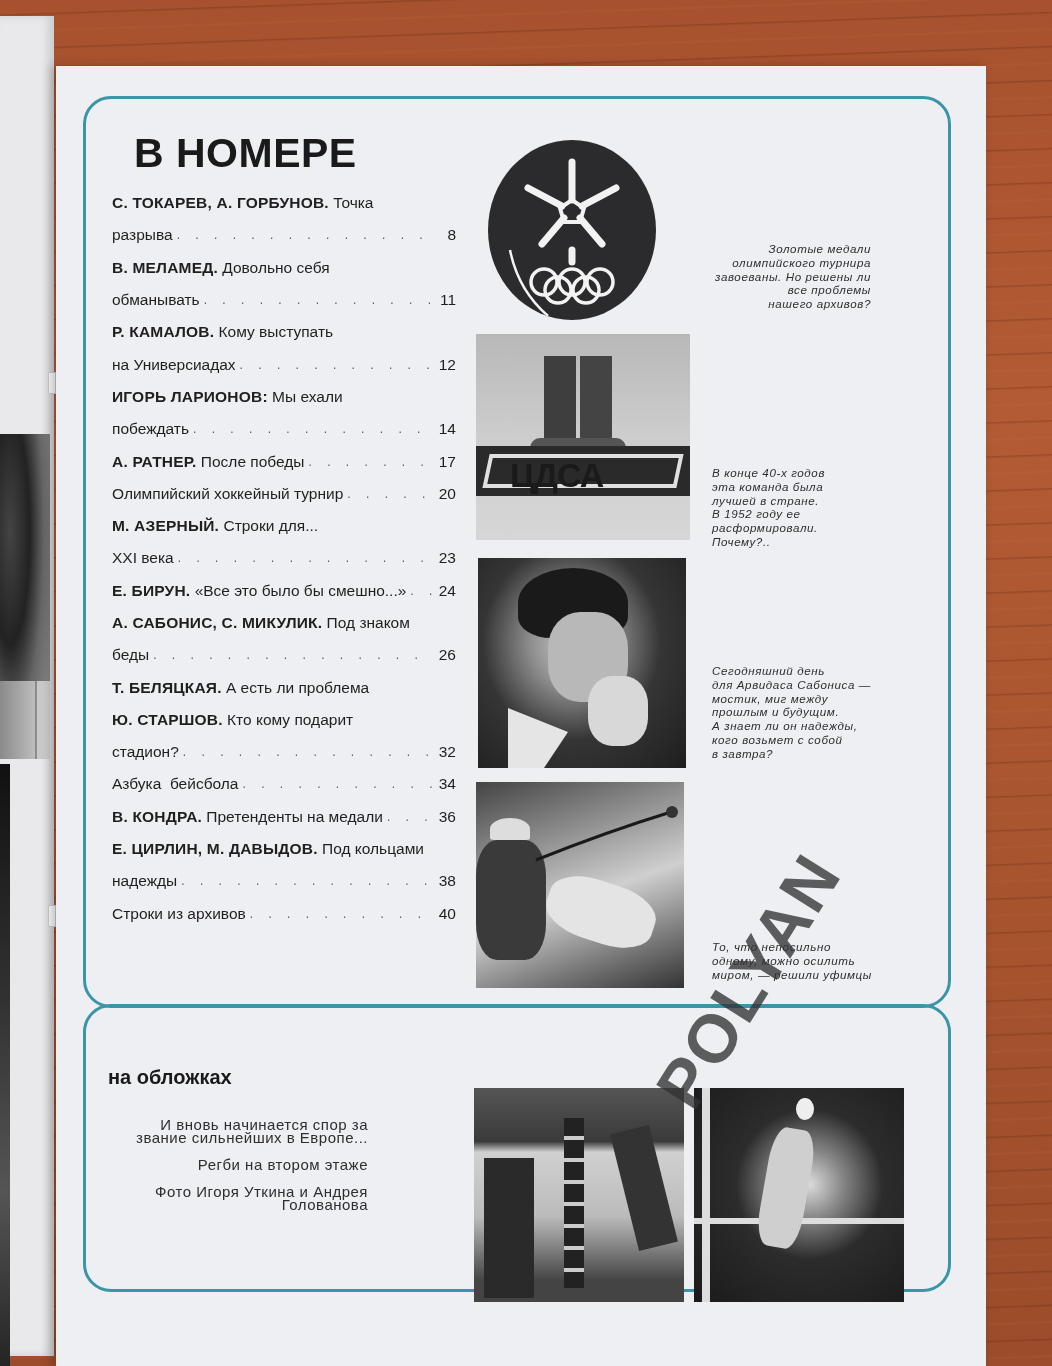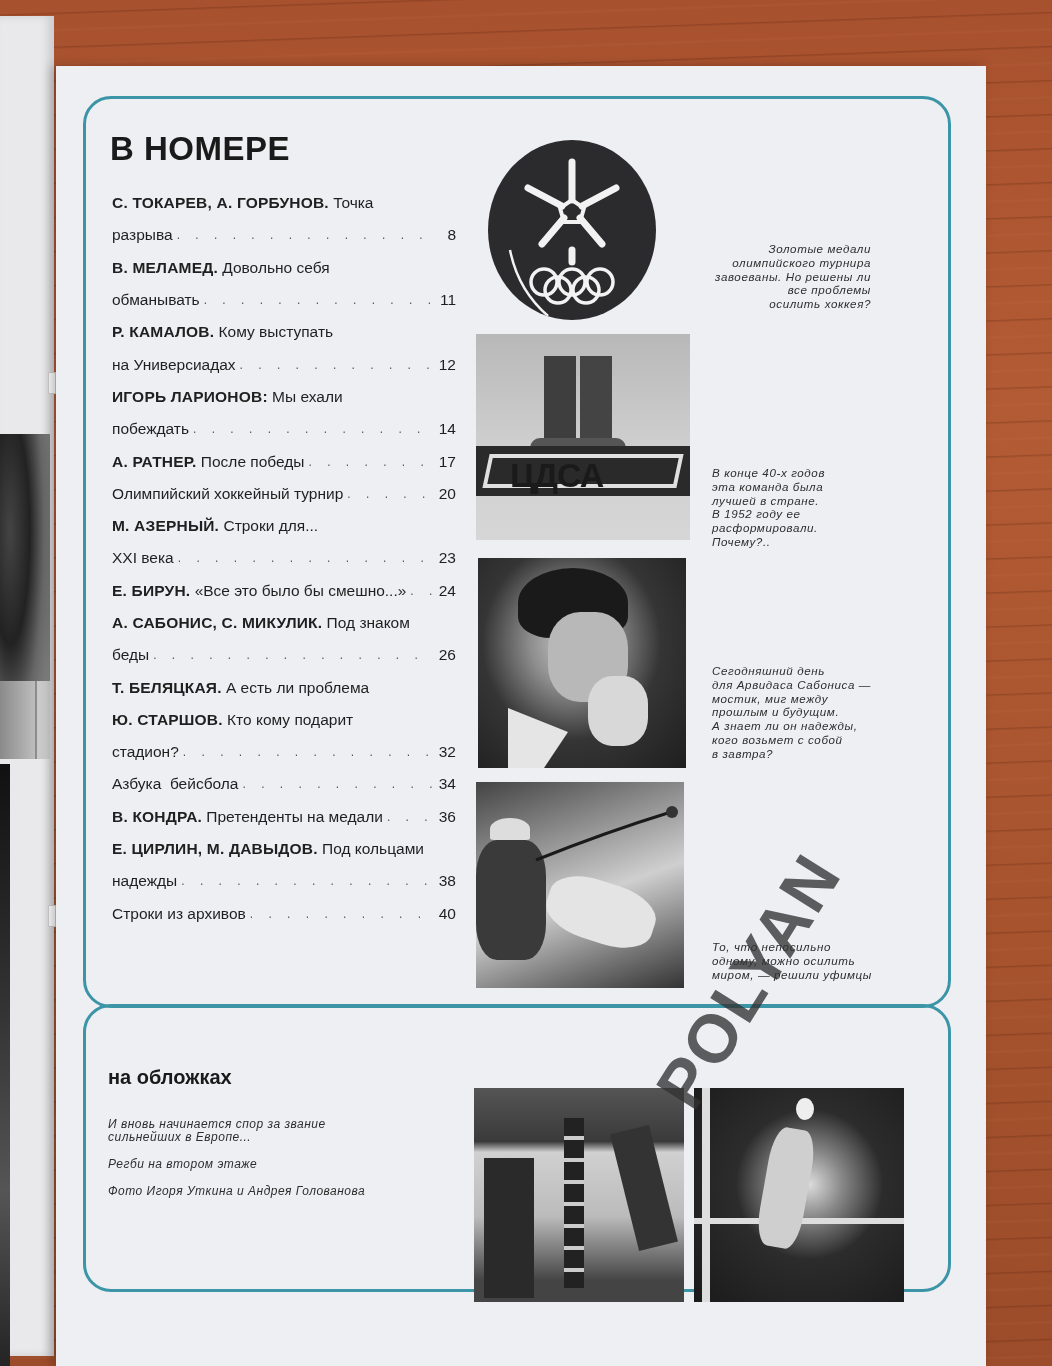--- a/index.html
+++ b/index.html
@@ -38,22 +38,22 @@
       background: #eeeff3;
       box-shadow: -4px 0 10px rgba(0,0,0,0.25);
     }
     .frame {
       position: absolute; border: 3px solid #3b95a6; border-radius: 28px;
     }
     .frame-main { left: 27px; top: 30px; width: 868px; height: 912px; }
     .frame-cover { left: 27px; top: 938px; width: 868px; height: 288px; }
 
     .title {
-      position: absolute; left: 54px; top: 64px;
-      font-size: 33px; font-weight: 700; color: #1a1a1a; letter-spacing: 0.5px;
+      position: absolute; left: 78px; top: 64px;
+      font-size: 41px; font-weight: 700; color: #1a1a1a; letter-spacing: 0.5px;
     }
     .toc { position: absolute; left: 56px; top: 121px; width: 344px; }
     .toc-line {
       height: 32.3px; display: flex; align-items: center;
       font-size: 15.5px; color: #1f1f1f; white-space: nowrap; overflow: hidden;
     }
     .toc-line b { font-weight: 700; letter-spacing: 0.2px; }
     .toc-line .text { flex: 0 0 auto; }
     .toc-line .dots {
       flex: 1 1 auto; overflow: hidden; color: #555; margin: 0 4px;
@@ -81,22 +81,22 @@
     .cap-2 { left: 656px; top: 400px; width: 200px; }
     .cap-3 { left: 656px; top: 598px; width: 200px; }
     .cap-4 { left: 656px; top: 874px; width: 200px; }
 
     .cover-title {
       position: absolute; left: 52px; top: 1000px;
       font-size: 20px; font-weight: 700; color: #1a1a1a;
     }
     .cover-captions { position: absolute; left: 52px; top: 1052px; width: 260px; }
     .cover-captions p {
-      font-style: italic; font-size: 12px; line-height: 13px; color: #2e2e2e;
-      margin-bottom: 14px; letter-spacing: 0.5px;
+      font-size: 15px; line-height: 13px; color: #2e2e2e;
+      margin-bottom: 14px; letter-spacing: 0.5px; text-align: right;
     }
     .watermark {
       position: absolute; left: 640px; top: 1080px;
       transform: rotate(-58deg); transform-origin: left top;
       font-size: 68px; font-weight: 700; color: rgba(50,50,50,0.78);
       letter-spacing: 2px; white-space: nowrap;
     }
   </style>
 </head>
 <body>
@@ -235,21 +235,21 @@
         <circle cx="112" cy="142" r="13"></circle>
       </g>
       <path d="M22 110 Q30 150 60 176" fill="none" stroke="#f2f2f2" stroke-width="2.5"></path>
     </svg>
   </div>
   <div class="caption cap-1">
     <div>Золотые медали</div>
       <div>олимпийского турнира</div>
       <div>завоеваны. Но решены ли</div>
       <div>все проблемы</div>
-      <div>осилить хоккея?</div>
+      <div>нашего архивов?</div>
   </div>
 
   <div class="photo photo-boots">
     <div style="position:absolute;left:68px;top:22px;width:32px;height:92px;background:#3e3e3e;"></div>
     <div style="position:absolute;left:104px;top:22px;width:32px;height:92px;background:#444;"></div>
     <div style="position:absolute;left:54px;top:104px;width:96px;height:24px;background:#555;border-radius:10px;"></div>
     <div style="position:absolute;left:0;top:112px;width:214px;height:50px;background:#2a2a2a;"></div>
     <div style="position:absolute;left:10px;top:120px;width:194px;height:34px;border:4px solid #e0e0e0;transform:skewX(-12deg);"></div>
     <div style="position:absolute;left:34px;top:122px;font-size:34px;font-weight:700;color:#1a1a1a;font-family:'Liberation Sans',sans-serif;letter-spacing:-1px;">ЦДСА</div>
   </div>

